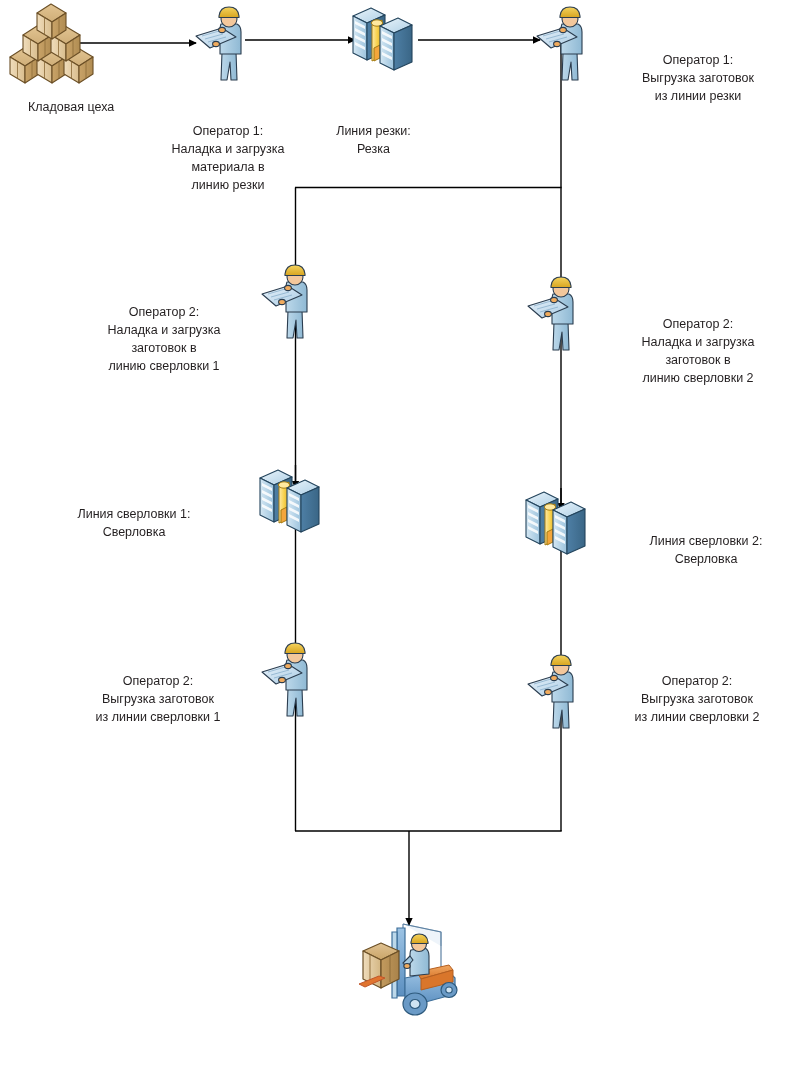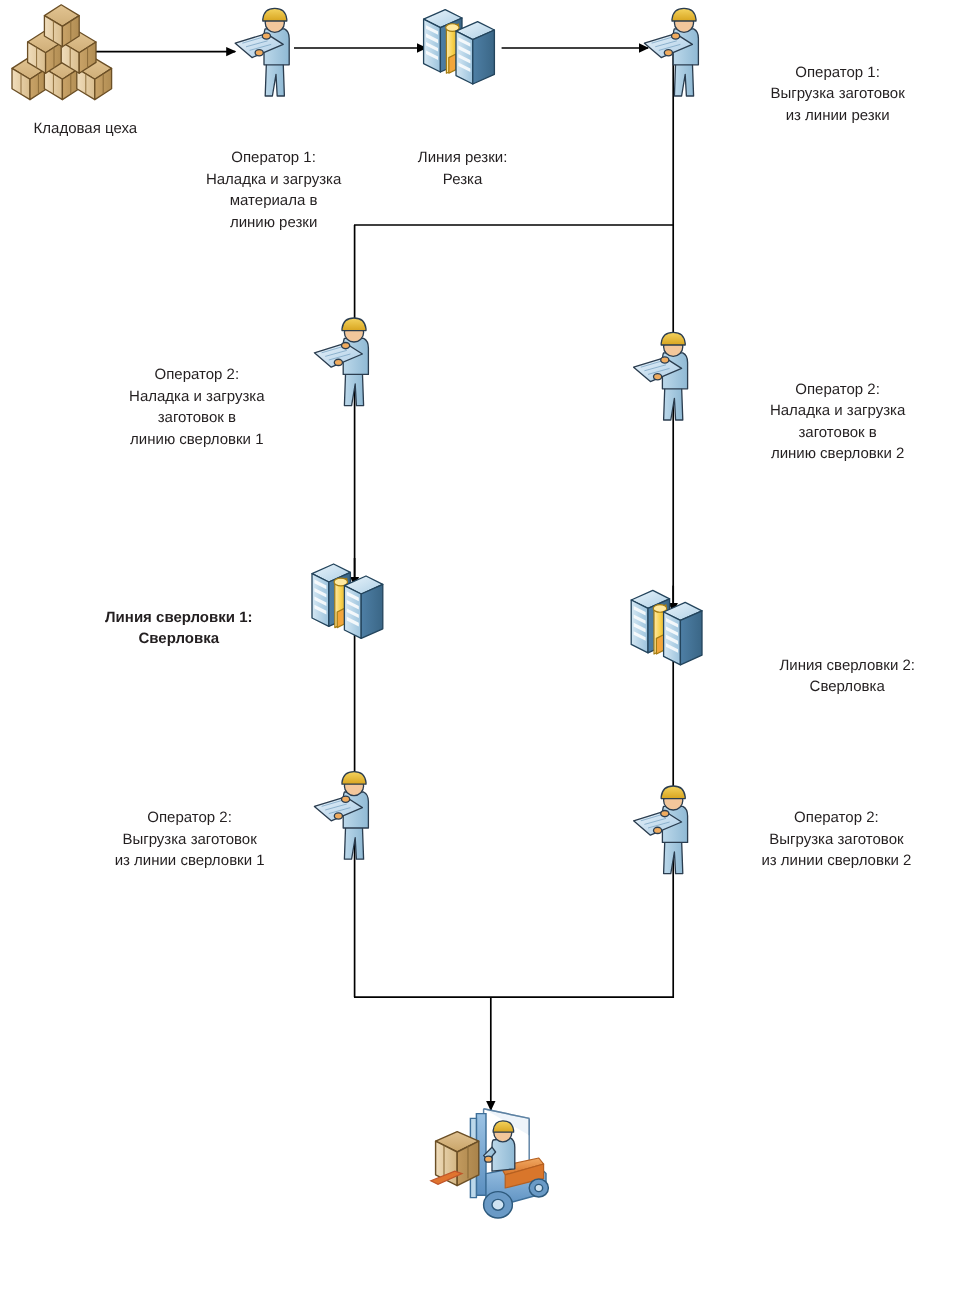--- a/index.html
+++ b/index.html
@@ -499,41 +499,41 @@
     </svg>
   </div>
 
   <div class="label left" style="left:4px;top:98px;width:150px;margin-left:24px;">Кладовая цеха</div>
 
   <div class="label center" style="left:148px;top:98px;width:160px;">Оператор 1:
 Наладка и загрузка
 материала в
 линию резки</div>
 
-  <div class="label center" style="left:313px;top:98px;width:145px;">Линия резки:
+  <div class="label center" style="left:301px;top:98px;width:145px;">Линия резки:
 Резка</div>
 
   <div class="label center" style="left:612px;top:27px;width:172px;">Оператор 1:
 Выгрузка заготовок
 из линии резки</div>
 
   <div class="label center" style="left:78px;top:279px;width:172px;">Оператор 2:
 Наладка и загрузка
 заготовок в
 линию сверловки 1</div>
 
   <div class="label center" style="left:612px;top:291px;width:172px;">Оператор 2:
 Наладка и загрузка
 заготовок в
 линию сверловки 2</div>
 
-  <div class="label center" style="left:59px;top:481px;width:180px;font-weight:bold;">Линия сверловки 1:
+  <div class="label center" style="left:44px;top:481px;width:180px;">Линия сверловки 1:
 Сверловка</div>
 
-  <div class="label center" style="left:620px;top:521px;width:172px;">Линия сверловки 2:
+  <div class="label center" style="left:620px;top:508px;width:172px;">Линия сверловки 2:
 Сверловка</div>
 
   <div class="label center" style="left:62px;top:648px;width:192px;">Оператор 2:
 Выгрузка заготовок
 из линии сверловки 1</div>
 
   <div class="label center" style="left:600px;top:648px;width:194px;">Оператор 2:
 Выгрузка заготовок
 из линии сверловки 2</div>
 

